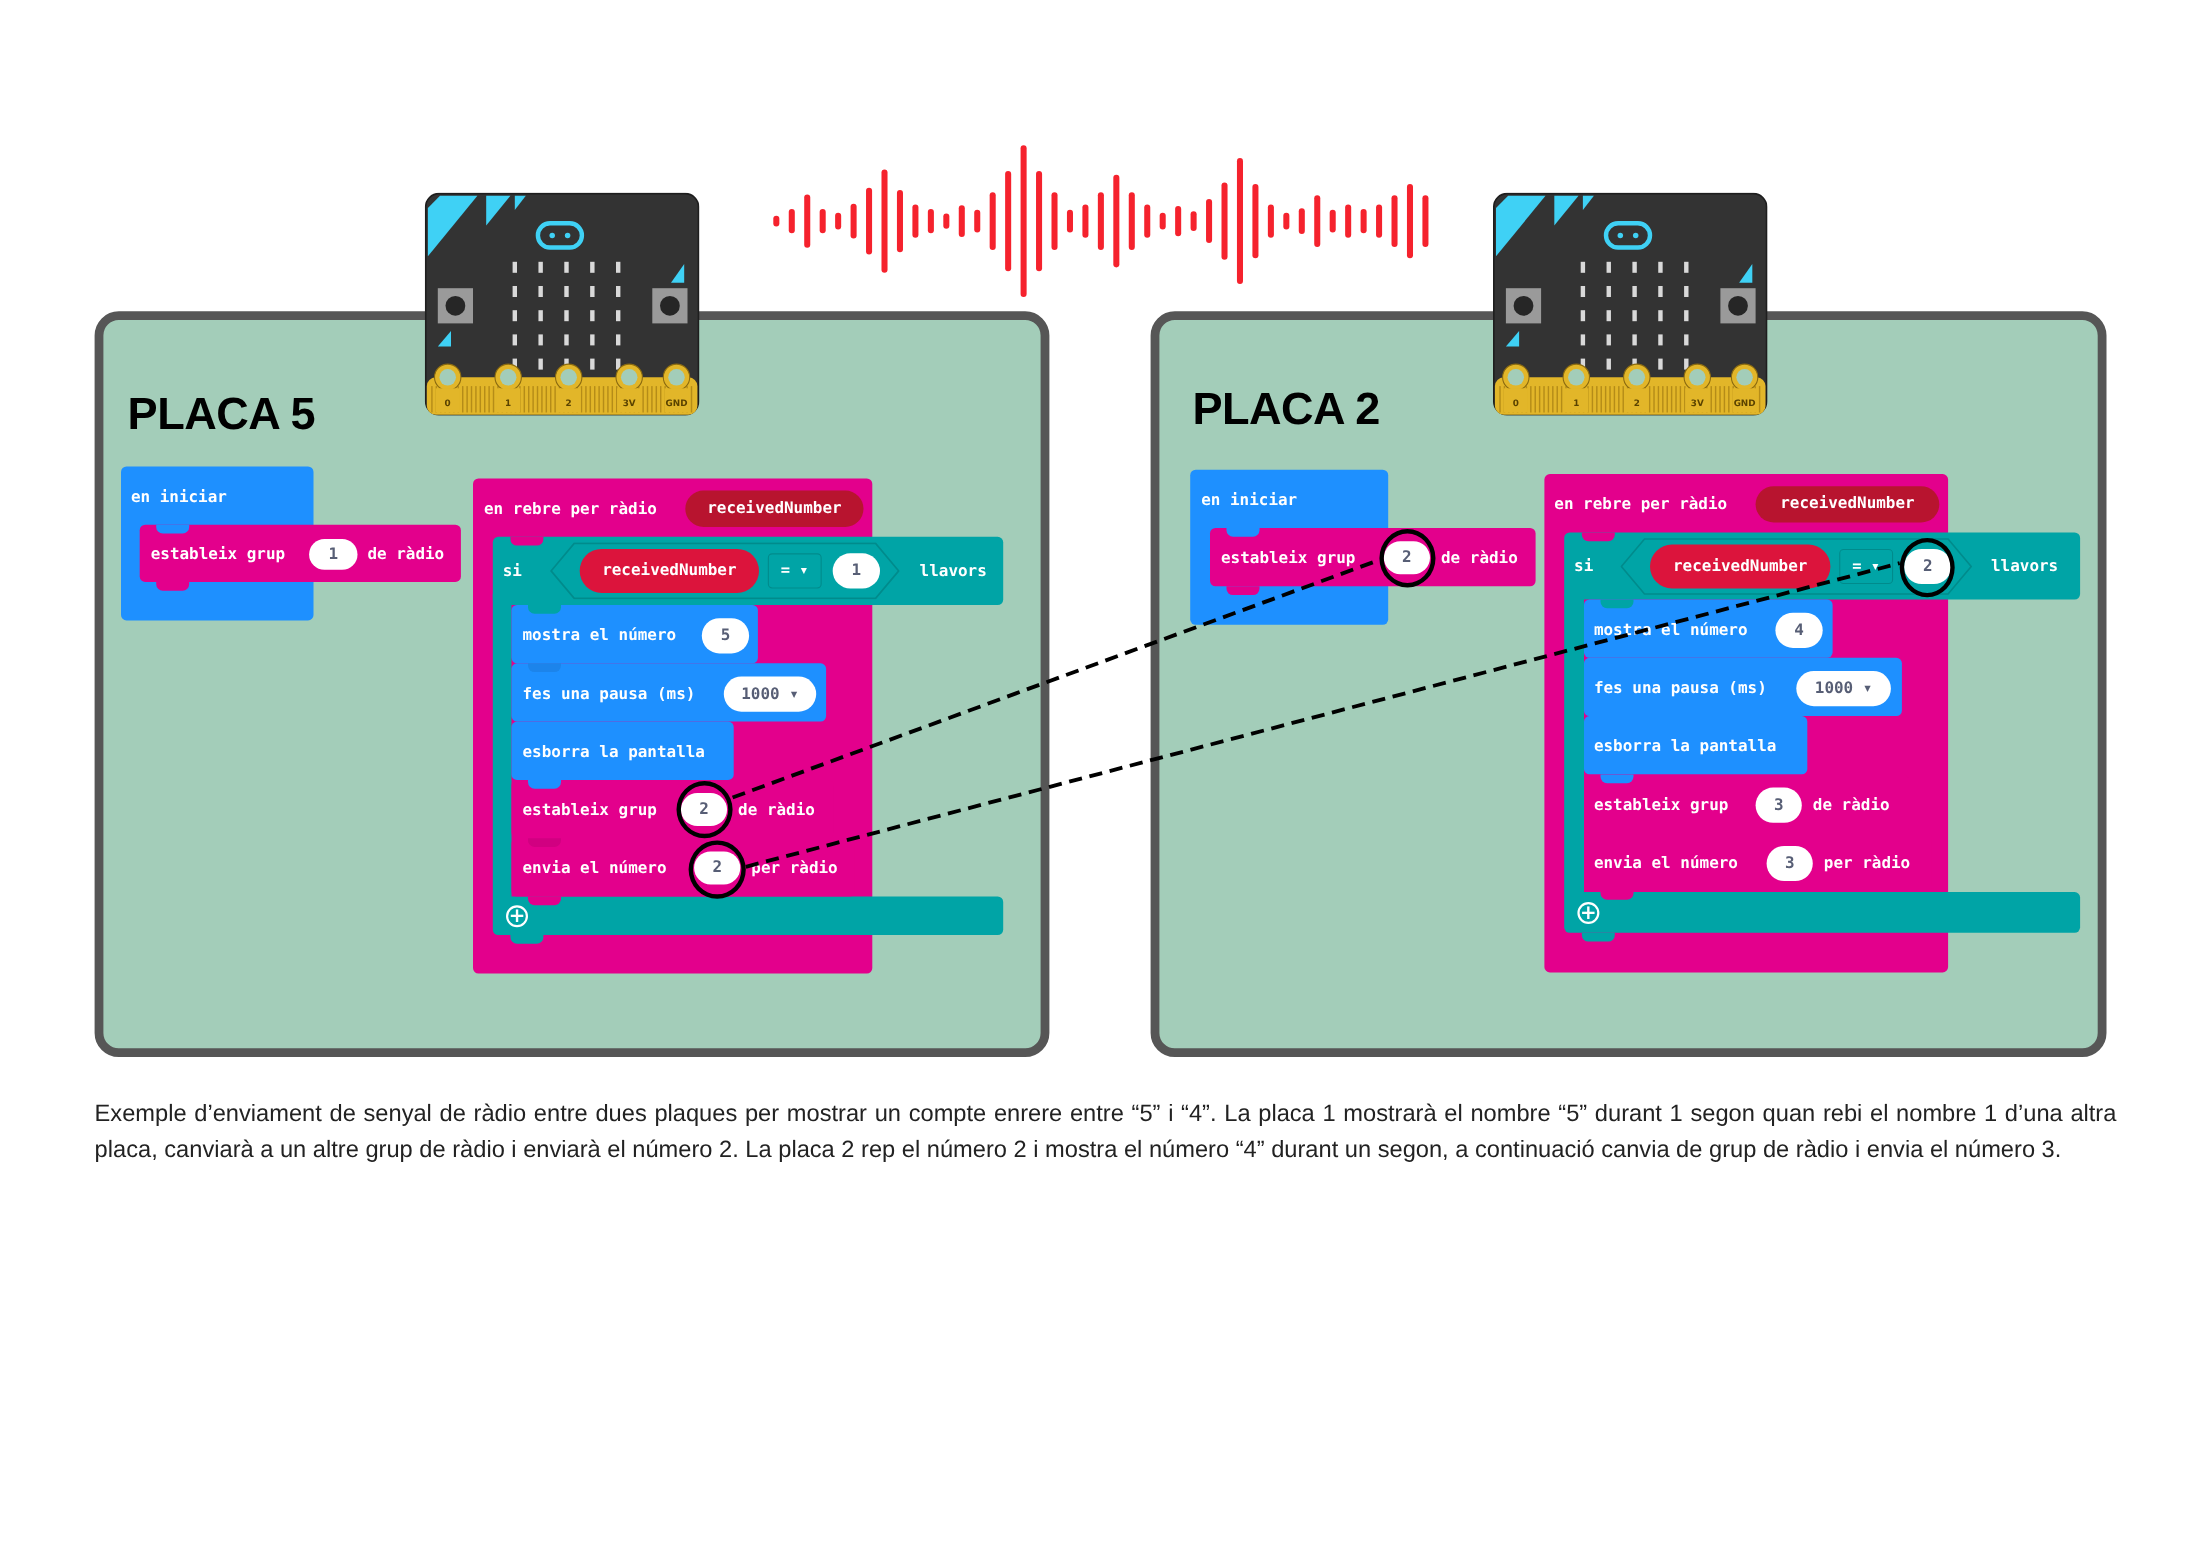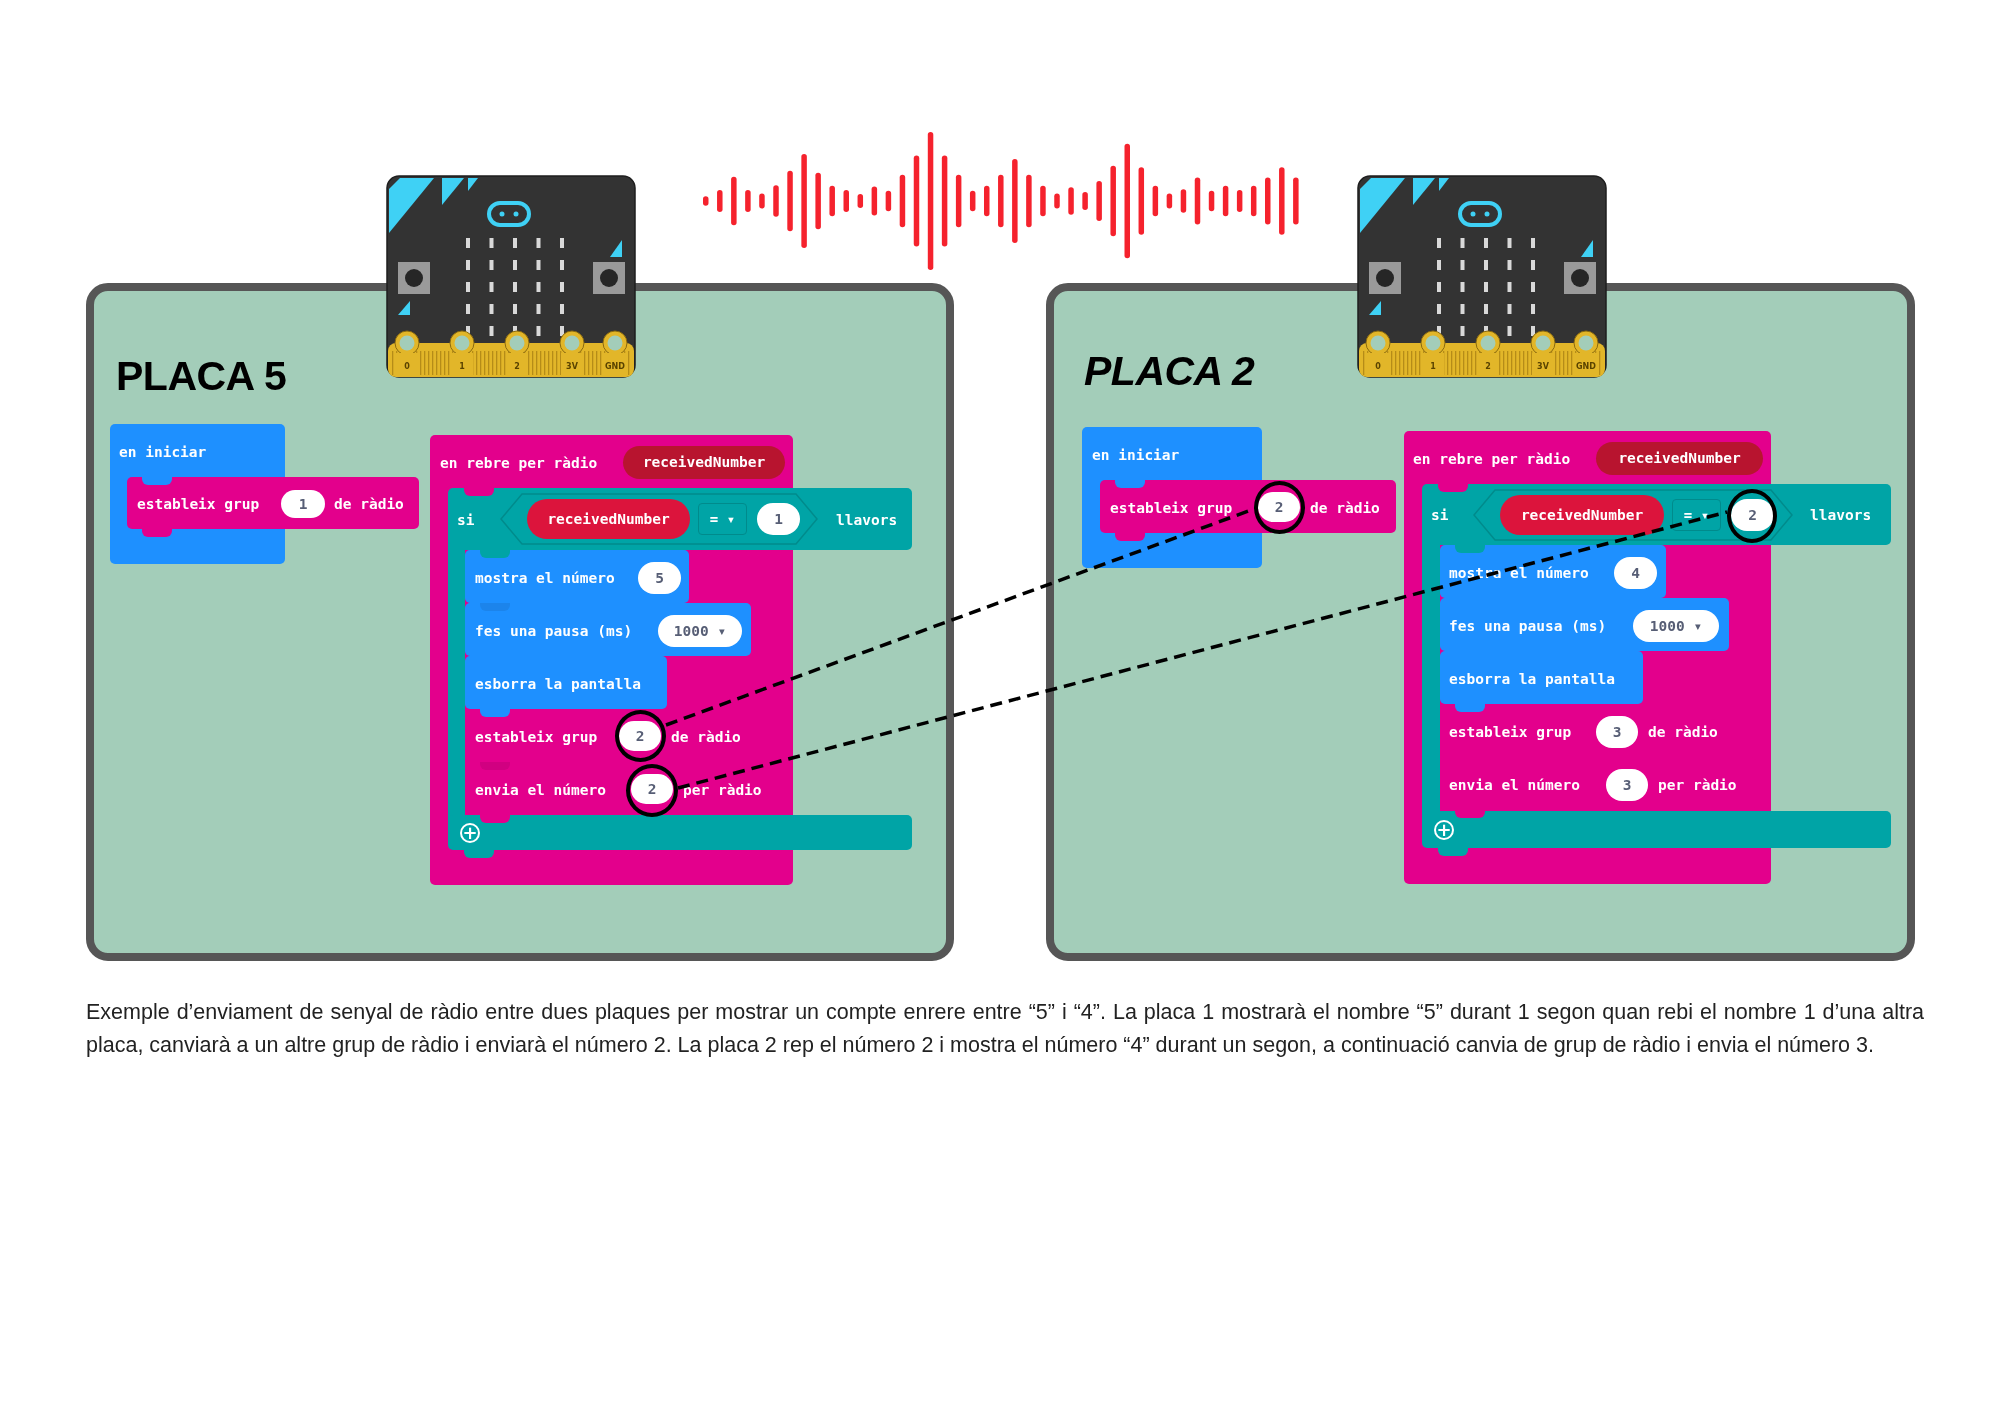--- a/index.html
+++ b/index.html
@@ -123,21 +123,21 @@
 
 <div class="blk mag" style="left:465px;top:762px;width:312px;height:53px;"></div>
 <div class="notch mag" style="left:480px;top:762px;filter:brightness(0.92);"></div>
 <div class="btxt" style="left:475px;top:783px;">envia el número</div>
 <div class="pill num" style="left:631px;top:774px;width:42px;height:30px;">2</div>
 <div class="btxt" style="left:683px;top:783px;">per ràdio</div>
 <div class="notch mag" style="left:480px;top:815px;"></div>
 <div class="plus" style="left:460px;top:823px;">+</div>
 
 <div class="panel" style="left:1046px;top:283px;width:869px;height:678px;"></div>
-<div class="placa-title" style="left:1084px;top:351px;font-style:italic;">PLACA 2</div>
+<div class="placa-title" style="left:1084px;top:351px;">PLACA 2</div>
 
 <div class="blk blue" style="left:1082px;top:427px;width:180px;height:141px;"></div>
 <div class="btxt" style="left:1092px;top:448px;">en iniciar</div>
 <div class="blk mag" style="left:1100px;top:480px;width:296px;height:53px;"></div>
 <div class="notch blue" style="left:1115px;top:480px;"></div>
 <div class="notch mag" style="left:1115px;top:533px;"></div>
 <div class="btxt" style="left:1110px;top:501px;">estableix grup</div>
 <div class="pill num" style="left:1258px;top:492px;width:42px;height:30px;">2</div>
 <div class="btxt" style="left:1310px;top:501px;">de ràdio</div>
 

